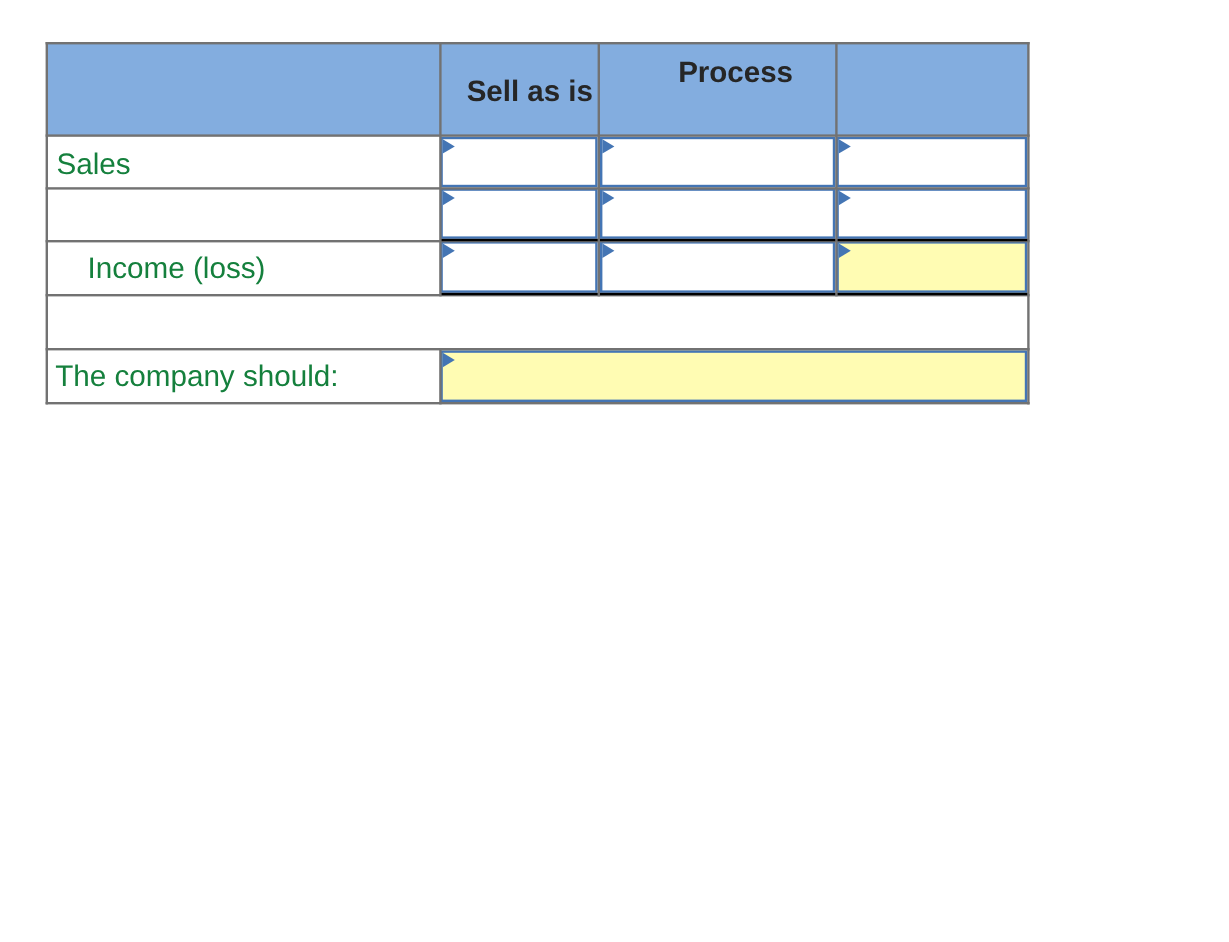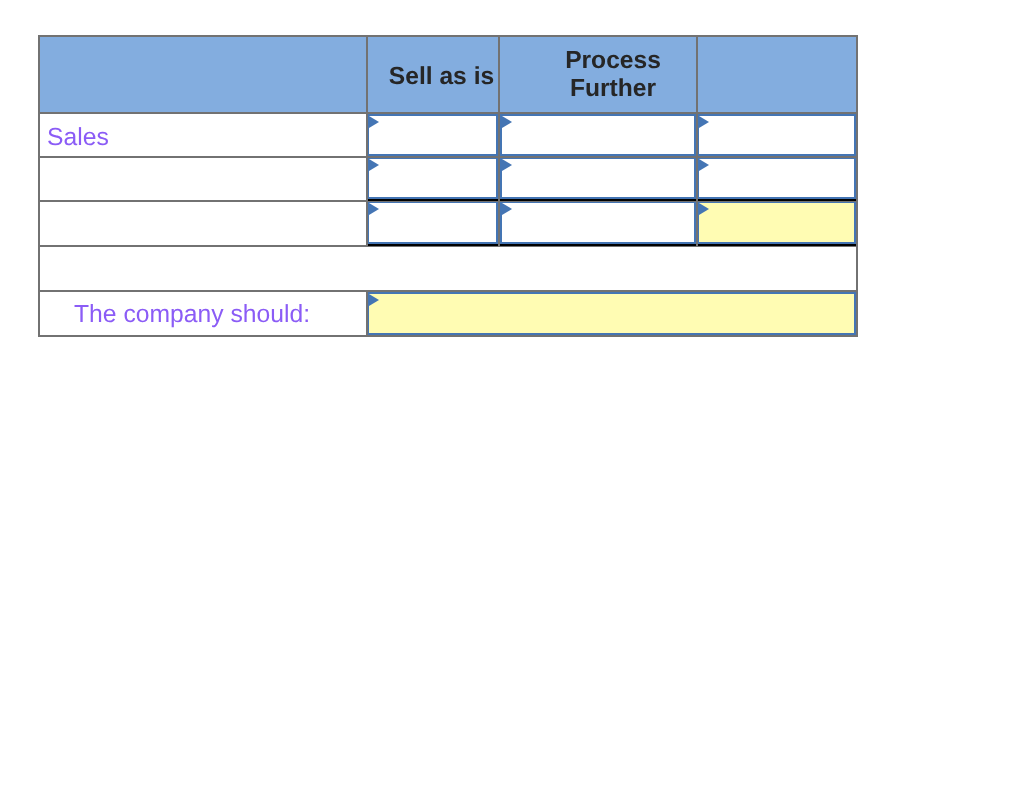--- a/index.html
+++ b/index.html
@@ -35,21 +35,21 @@
     font-weight: bold;
     font-size: 24.6px;
     line-height: 28px;
     text-align: center;
   }
 
   
   .lbl {
     position: absolute;
     font-size: 24.7px;
-    color: #8b5cf6;
+    color: #15803d;
     white-space: nowrap;
     line-height: 1;
   }
 
   
   .field {
     position: absolute;
     z-index: 2;
     box-sizing: border-box;
     border: 2px solid #4475B4;
@@ -99,28 +99,28 @@
   <div class="gl vert" style="left:328px;top:255px;width:2px;height:47px;"></div>
   <div class="gl vert" style="left:460px;top:0px;width:2px;height:212px;"></div>
   <div class="gl vert" style="left:658px;top:0px;width:2px;height:212px;"></div>
   <div class="gl vert" style="left:818px;top:0px;width:2px;height:302px;"></div>
 
   <div class="hdrtxt" style="left:330px;top:28px;width:147px;">
     <div>Sell as is</div>
   </div>
   <div class="hdrtxt" style="left:463px;top:12px;width:224px;">
     <div>Process</div>
-    <div>Further</div>
   </div>
   <div class="hdrtxt" style="left:660px;top:12px;width:158px;">
   </div>
 
   <div class="lbl" style="left:9px;top:91px;">Sales</div>
+  <div class="lbl" style="left:35px;top:178px;">Income (loss)</div>
   <div class="lbl" style="left:9px;top:222px;"></div>
-  <div class="lbl" style="left:8px;top:268px;margin-left:28px;">The company should:</div>
+  <div class="lbl" style="left:8px;top:268px;">The company should:</div>
 
   <div class="field" style="left:329px;top:79px;width:131px;height:42px;">
     <div class="tri"></div>
     <input type="text" value="" style="">
   </div>
   <div class="field" style="left:462px;top:79px;width:196px;height:42px;">
     <div class="tri"></div>
     <input type="text" value="" style="">
   </div>
   <div class="field" style="left:659px;top:79px;width:159px;height:42px;">

